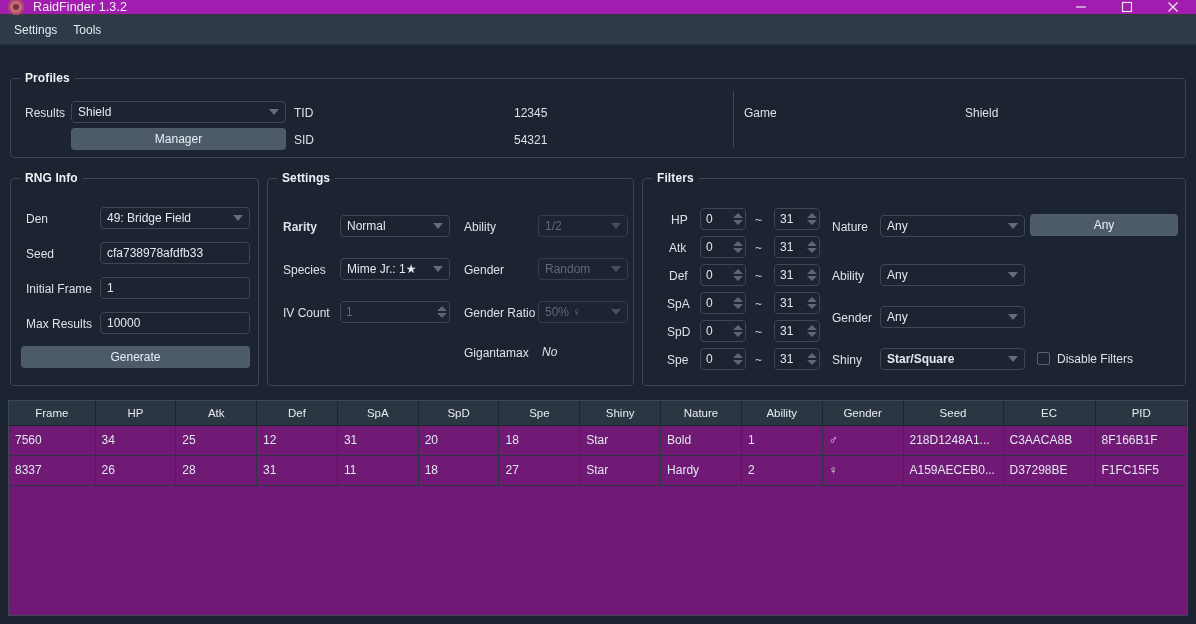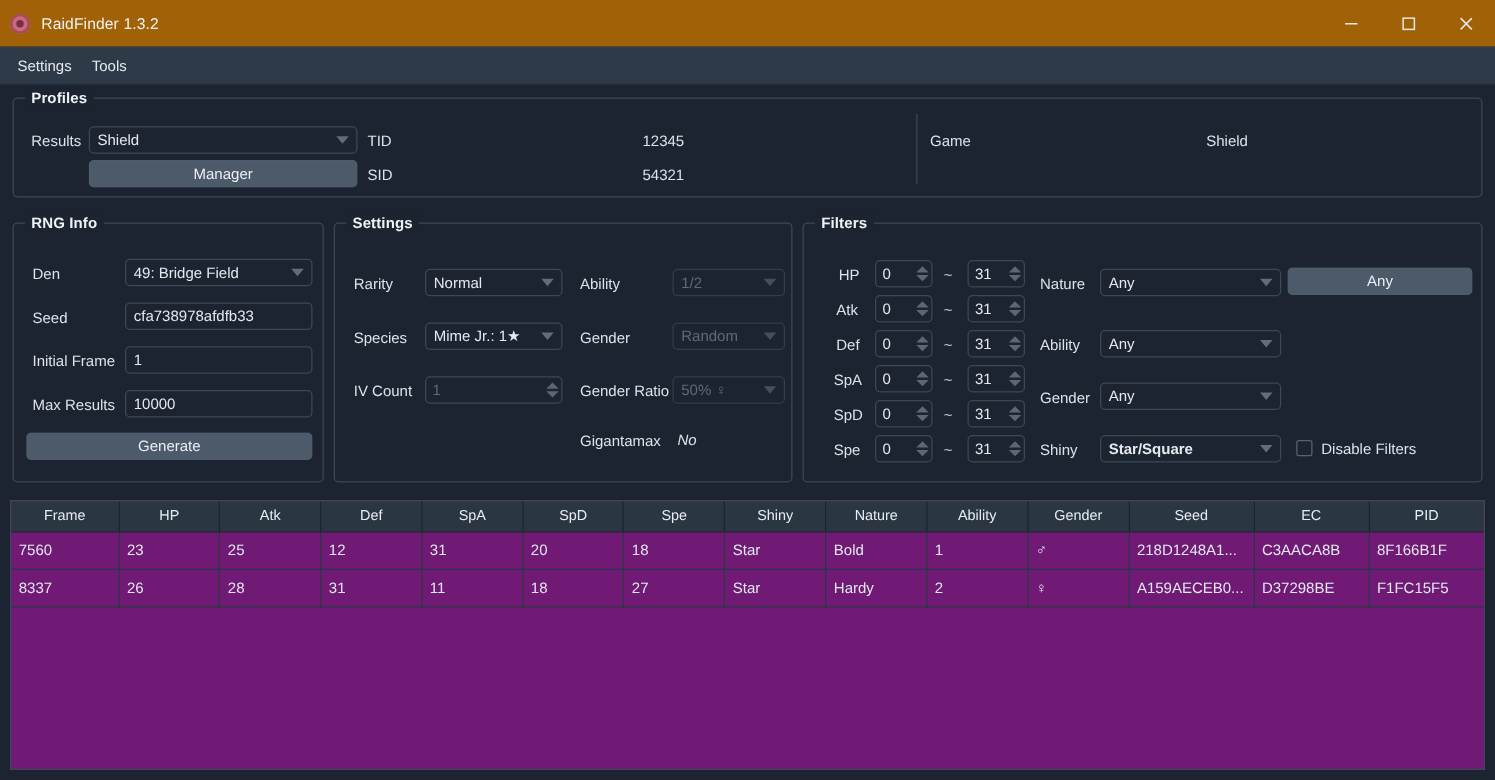--- a/index.html
+++ b/index.html
@@ -7,21 +7,21 @@
     width: 1196px; height: 624px;
     overflow: hidden;
     background: #1b2430;
     font-family: "Liberation Sans", sans-serif;
     font-size: 12px;
     color: #dfe4ea;
   }
 
   
   #titlebar {
-    height: 38px; background: #a16207;
+    height: 15px; background: #a21caf;
     display: flex; align-items: center;
     border-bottom: 1px solid #3a3a3a;
   }
   #app-icon { width: 18px; height: 18px; margin: 0 8px 0 7px; position: relative; flex: none; }
   #app-icon .ring {
     position: absolute; left: 1px; top: 1px; width: 16px; height: 16px;
     border-radius: 50%; background: #c76b7e;
     box-shadow: inset 0 0 0 2px #a8495e;
   }
   #app-icon .core {
@@ -194,21 +194,21 @@
   <div class="ctl" style="left:89px; top:133px; width:150px;">
     <span>10000</span>
   </div>
 
   <div class="btn" style="left:10px; top:167px; width:229px;">Generate</div>
 </div>
 
 <div class="groupbox" style="left:267px; top:178px; width:367px; height:208px;">
   <div class="gb-title">Settings</div>
 
-  <div class="lbl" style="position:absolute; left:15px; top:41px;">Rarity</div>
+  <div class="lbl" style="position:absolute; left:15px; top:41px;font-weight:bold;">Rarity</div>
   <div class="ctl combo" style="left:72px; top:36px; width:110px;">
     <span>Normal</span>
     <span class="arrow"></span>
   </div>
 
   <div class="lbl" style="position:absolute; left:15px; top:84px;">Species</div>
   <div class="ctl combo" style="left:72px; top:79px; width:110px;">
     <span>Mime Jr.: 1★</span>
     <span class="arrow"></span>
   </div>
@@ -396,21 +396,21 @@
           <th>Ability</th>
           <th>Gender</th>
           <th style="width: 100px;">Seed</th>
           <th style="width: 92px;">EC</th>
           <th style="width: 92px;">PID</th>
         </tr>
       </thead>
     <tbody id="tbody">
         <tr>
           <td>7560</td>
-          <td>23</td>
+          <td>34</td>
           <td>25</td>
           <td>12</td>
           <td>31</td>
           <td>20</td>
           <td>18</td>
           <td>Star</td>
           <td>Bold</td>
           <td>1</td>
           <td>♂</td>
           <td>218D1248A1...</td>

